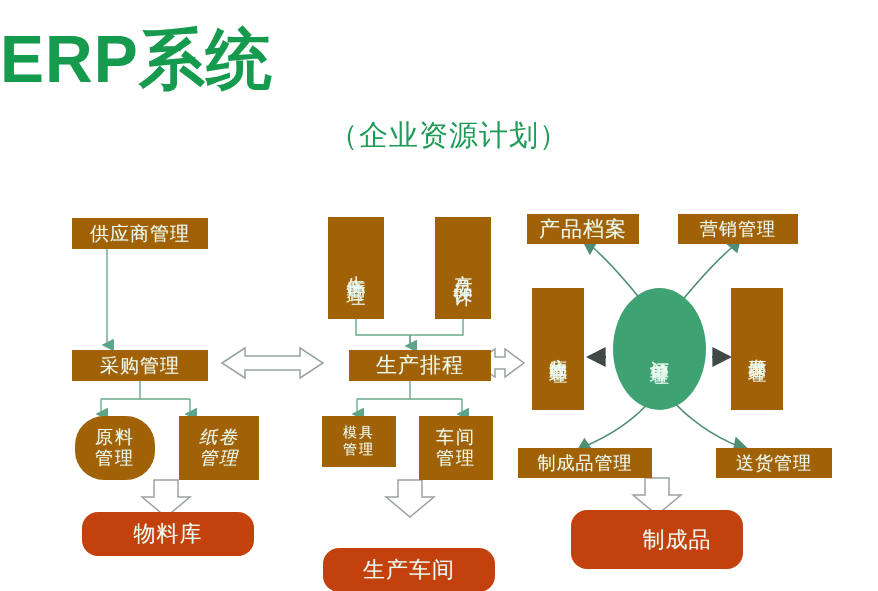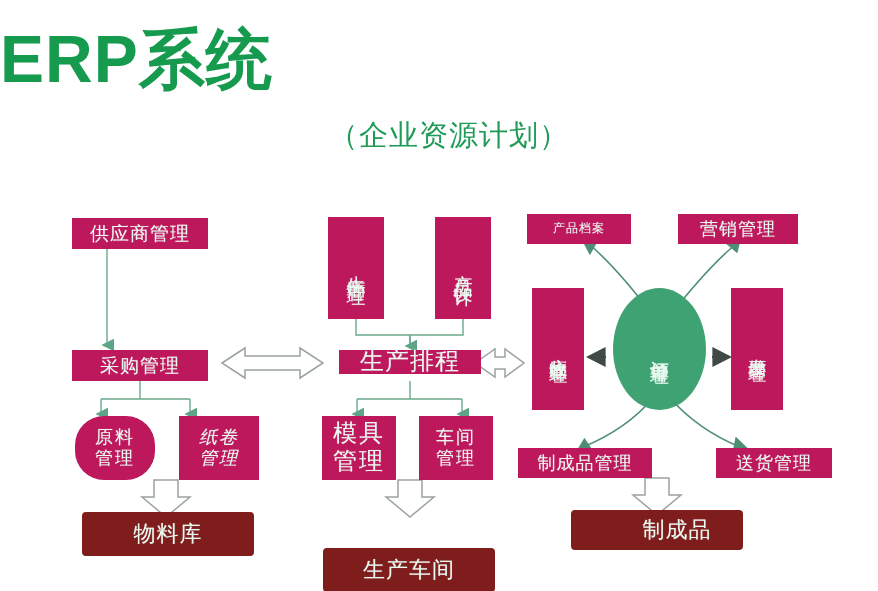--- a/index.html
+++ b/index.html
@@ -41,22 +41,22 @@
     display: flex;
     align-items: center;
     justify-content: center;
     text-align: center;
     font-family: "Liberation Serif", "DejaVu Serif", serif;
     line-height: 1.15;
     letter-spacing: 1px;
     text-shadow: 0 0 1px rgba(255,255,255,0.35);
     user-select: none;
   }
-  .box.flat  { background: #be185d; }
-  .box.rounded { border-radius: 4px; background: #7f1d1d; }
+  .box.flat  { background: #a16207; }
+  .box.rounded { border-radius: 16px; background: #c2410c; }
   .box.oval  { border-radius: 50%; background: #3fa273; }
 
   
   .vert {
     writing-mode: vertical-rl;
     text-orientation: upright;
     letter-spacing: 4px;
   }
   .vert2 {
     writing-mode: vertical-rl;
@@ -148,39 +148,39 @@
   </div>
 
   <div class="box flat vert" style="left:328px; top:217px; width:56px; height:102px; font-size:19px;">
     <span>生产管理</span>
   </div>
 
   <div class="box flat vert" style="left:435px; top:217px; width:56px; height:102px; font-size:19px;">
     <span>产品设计</span>
   </div>
 
-  <div class="box flat" style="left:339px; top:350px; width:142px; height:24px; font-size:24px;">
+  <div class="box flat" style="left:349px; top:350px; width:142px; height:31px; font-size:21px;">
     <span>生产排程</span>
   </div>
 
-  <div class="box flat two-line" style="left:322px; top:416px; width:74px; height:64px; font-size:24px;">
+  <div class="box flat two-line" style="left:322px; top:416px; width:74px; height:51px; font-size:14px;">
     <span>模具
 管理</span>
   </div>
 
   <div class="box flat two-line" style="left:419px; top:416px; width:74px; height:64px; font-size:18px;">
     <span>车间
 管理</span>
   </div>
 
   <div class="box rounded" style="left:323px; top:512px; width:172px; height:44px; font-size:22px;margin-top:36px;">
     <span>生产车间</span>
   </div>
 
-  <div class="box flat" style="left:527px; top:214px; width:104px; height:30px; font-size:12px;">
+  <div class="box flat" style="left:527px; top:214px; width:112px; height:30px; font-size:21px;">
     <span>产品档案</span>
   </div>
 
   <div class="box flat" style="left:678px; top:214px; width:120px; height:30px; font-size:18px;">
     <span>营销管理</span>
   </div>
 
   <div class="box flat vert2" style="left:532px; top:288px; width:52px; height:122px; font-size:18px;">
     <span>应收款管理</span>
   </div>
@@ -194,17 +194,17 @@
   </div>
 
   <div class="box flat" style="left:518px; top:448px; width:134px; height:30px; font-size:18px;">
     <span>制成品管理</span>
   </div>
 
   <div class="box flat" style="left:676px; top:448px; width:116px; height:30px; font-size:18px;margin-left:40px;">
     <span>送货管理</span>
   </div>
 
-  <div class="box rounded" style="left:571px; top:510px; width:172px; height:40px; font-size:22px;padding-left:40px;">
+  <div class="box rounded" style="left:571px; top:510px; width:172px; height:59px; font-size:22px;padding-left:40px;">
     <span>制成品</span>
   </div>
 
 </div>
 
 </body></html>

